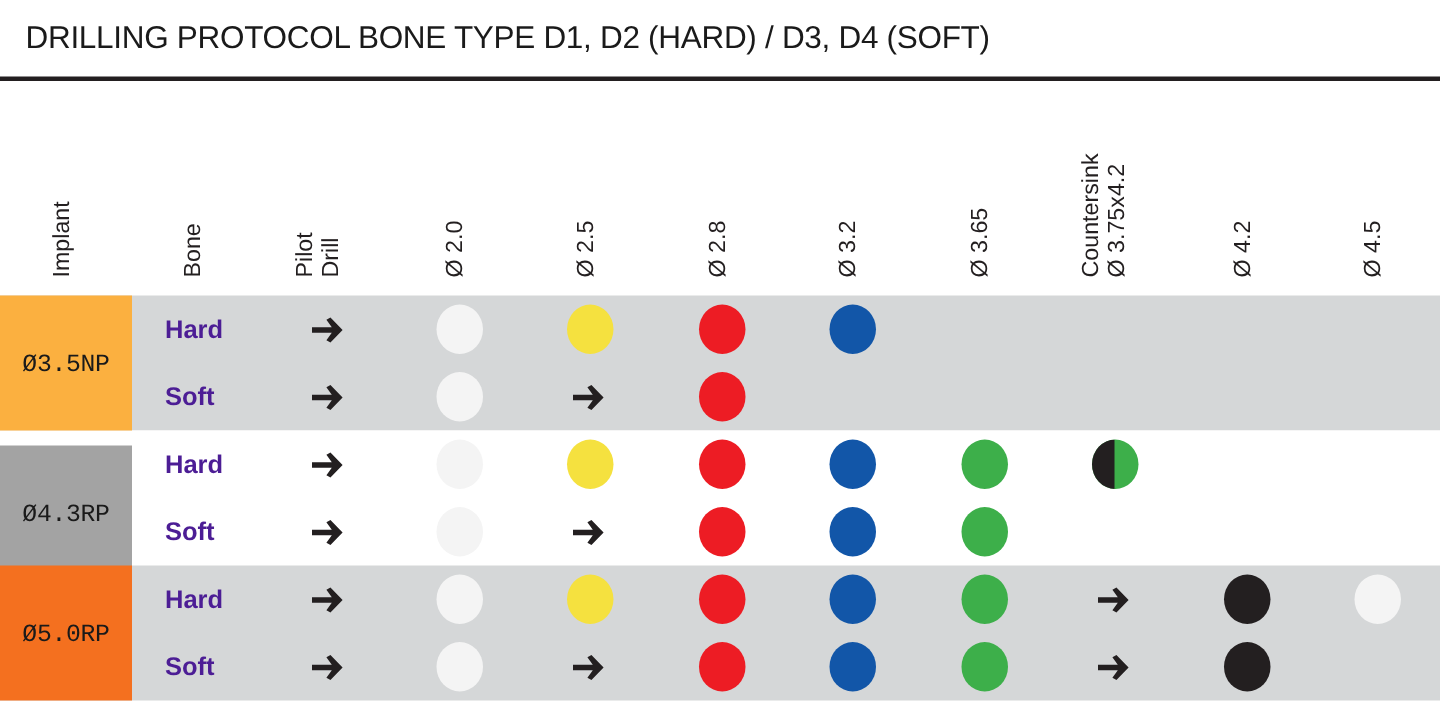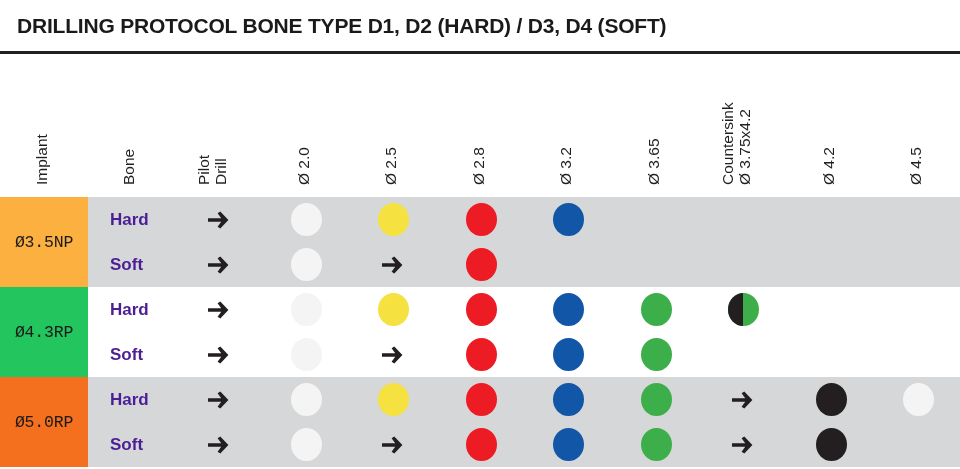--- a/index.html
+++ b/index.html
@@ -21,21 +21,21 @@
     width: 960px;
     height: 469px;
   }
 
   
   .title {
     position: absolute;
     left: 17px;
     top: 14px;
     font-size: 21px;
-    font-weight: bold;
+    font-weight: normal;
     letter-spacing: -0.2px;
     white-space: nowrap;
     color: #1a1a1a;
   }
   .title-rule {
     position: absolute;
     left: 0px;
     top: 51px;
     width: 960px;
     height: 3px;
@@ -359,17 +359,17 @@
             <svg width="22" height="18" viewBox="0 0 22 18">
               <path d="M0 7.2 h13.2 l-3.6 -5.0 l2.7 -1.6 l8.1 8.4 l-8.1 8.4 l-2.7 -1.6 l3.6 -5.0 H0 Z" fill="#231f20"></path>
             </svg>
           </span>
         </div>
         <div class="marker" style="left: 831px; top: 22.5px;">
           <div class="dot" style="background: rgb(35, 31, 32);"></div>
         </div>
       </div>
       <div class="implant-cell" style="top: 197px; height: 90px; background: rgb(251, 176, 64);">Ø3.5NP</div>
-      <div class="implant-cell" style="top: 287px; height: 90px; background: #22c55e;">Ø4.3RP</div>
+      <div class="implant-cell" style="top: 297px; height: 90px; background: #a3a3a3;">Ø4.3RP</div>
       <div class="implant-cell" style="top: 377px; height: 90px; background: rgb(244, 112, 31);">Ø5.0RP</div>
     </div>
 
 </div>
 
 </body></html>

